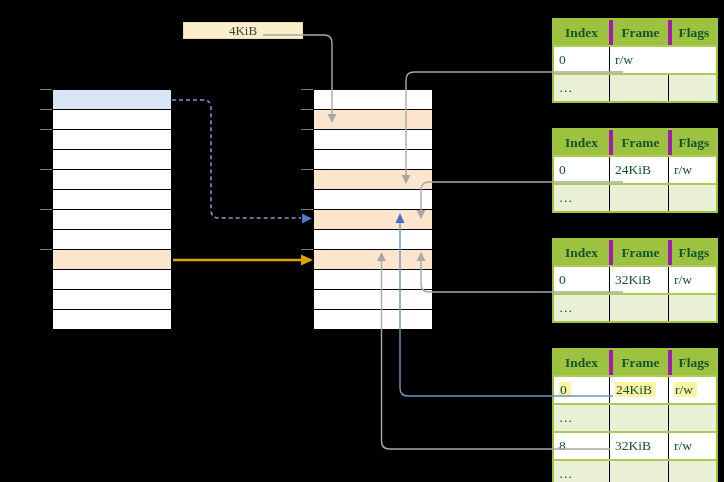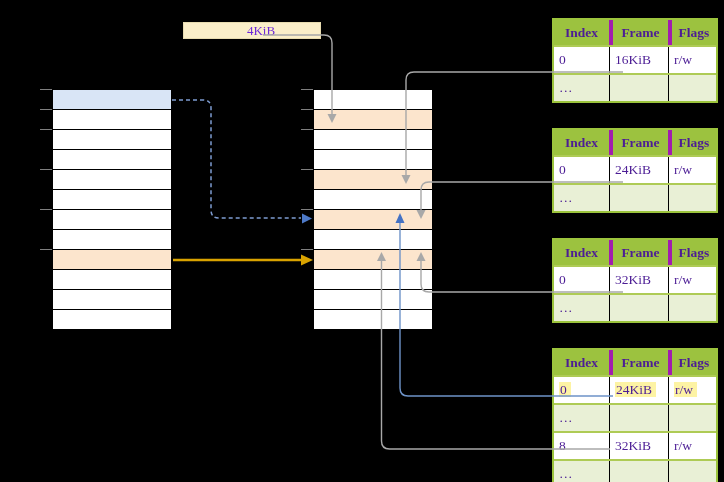--- a/index.html
+++ b/index.html
@@ -28,21 +28,21 @@
   .tick{
     position:absolute;width:12px;height:1px;background:#7f7f7f;
   }
   
   .pagesize-label{
     position:absolute;
     left:183px;top:22px;width:118px;height:15px;
     background:var(--label-cream,#fbefc9);
     border:1px solid #e8dcb0;
     text-align:center;
-    font-size:13px;line-height:15px;color:#6d28d9;padding-left:18px;
+    font-size:13px;line-height:15px;color:#404040;
   }
   
   .pt{
     position:absolute;left:552px;width:162px;
     border:2px solid var(--pt-border,#9cc43d);
     background:#fff;
     font-size:13.5px;
   }
   .pt-row{display:flex;}
   .pt-head{
@@ -54,21 +54,21 @@
     text-align:center;
     height:25px;line-height:25px;
     padding:0;
   }
   .pt-head .pt-cell:first-child{border-left:none;}
   .pt-cell{
     box-sizing:border-box;
     padding:0 0 0 5px;
     height:26px;line-height:26px;
     border-left:1px solid #000;
-    color:#4c1d95;
+    color:#14532d;
     overflow:hidden;white-space:nowrap;font-family:Liberation Serif, serif;
   }
   .pt-cell:first-child{border-left:none;}
   .pt-cell.c0{width:55px;}
   .pt-cell.c1{width:59px;}
   .pt-cell.c2{width:48px;flex:1;}
   .pt-body-row{border-top:2px solid var(--pt-sep,#aecb55);background:#fff;}
   .pt-body-row.ellipsis{background:var(--pt-greenrow,#e9f0d6);}
   .hl{background:var(--hl-yellow,#fdf3a4);padding:0 4px 0 1px;}
   
@@ -130,21 +130,20 @@
 
   <div id="pageTables">
       <div class="pt" style="top: 18px;">
         <div class="pt-row pt-head">
           <div class="pt-cell c0">Index</div>
           <div class="pt-cell c1">Frame</div>
           <div class="pt-cell c2">Flags</div>
         </div>
         <div class="pt-row pt-body-row">
           <div class="pt-cell c0">0</div>
-          <div class="pt-cell c1">16KiB</div>
           <div class="pt-cell c2">r/w</div>
         </div>
         <div class="pt-row pt-body-row ellipsis">
           <div class="pt-cell c0">…</div>
           <div class="pt-cell c1"></div>
           <div class="pt-cell c2"></div>
         </div>
       </div>
       <div class="pt" style="top: 128px;">
         <div class="pt-row pt-head">

